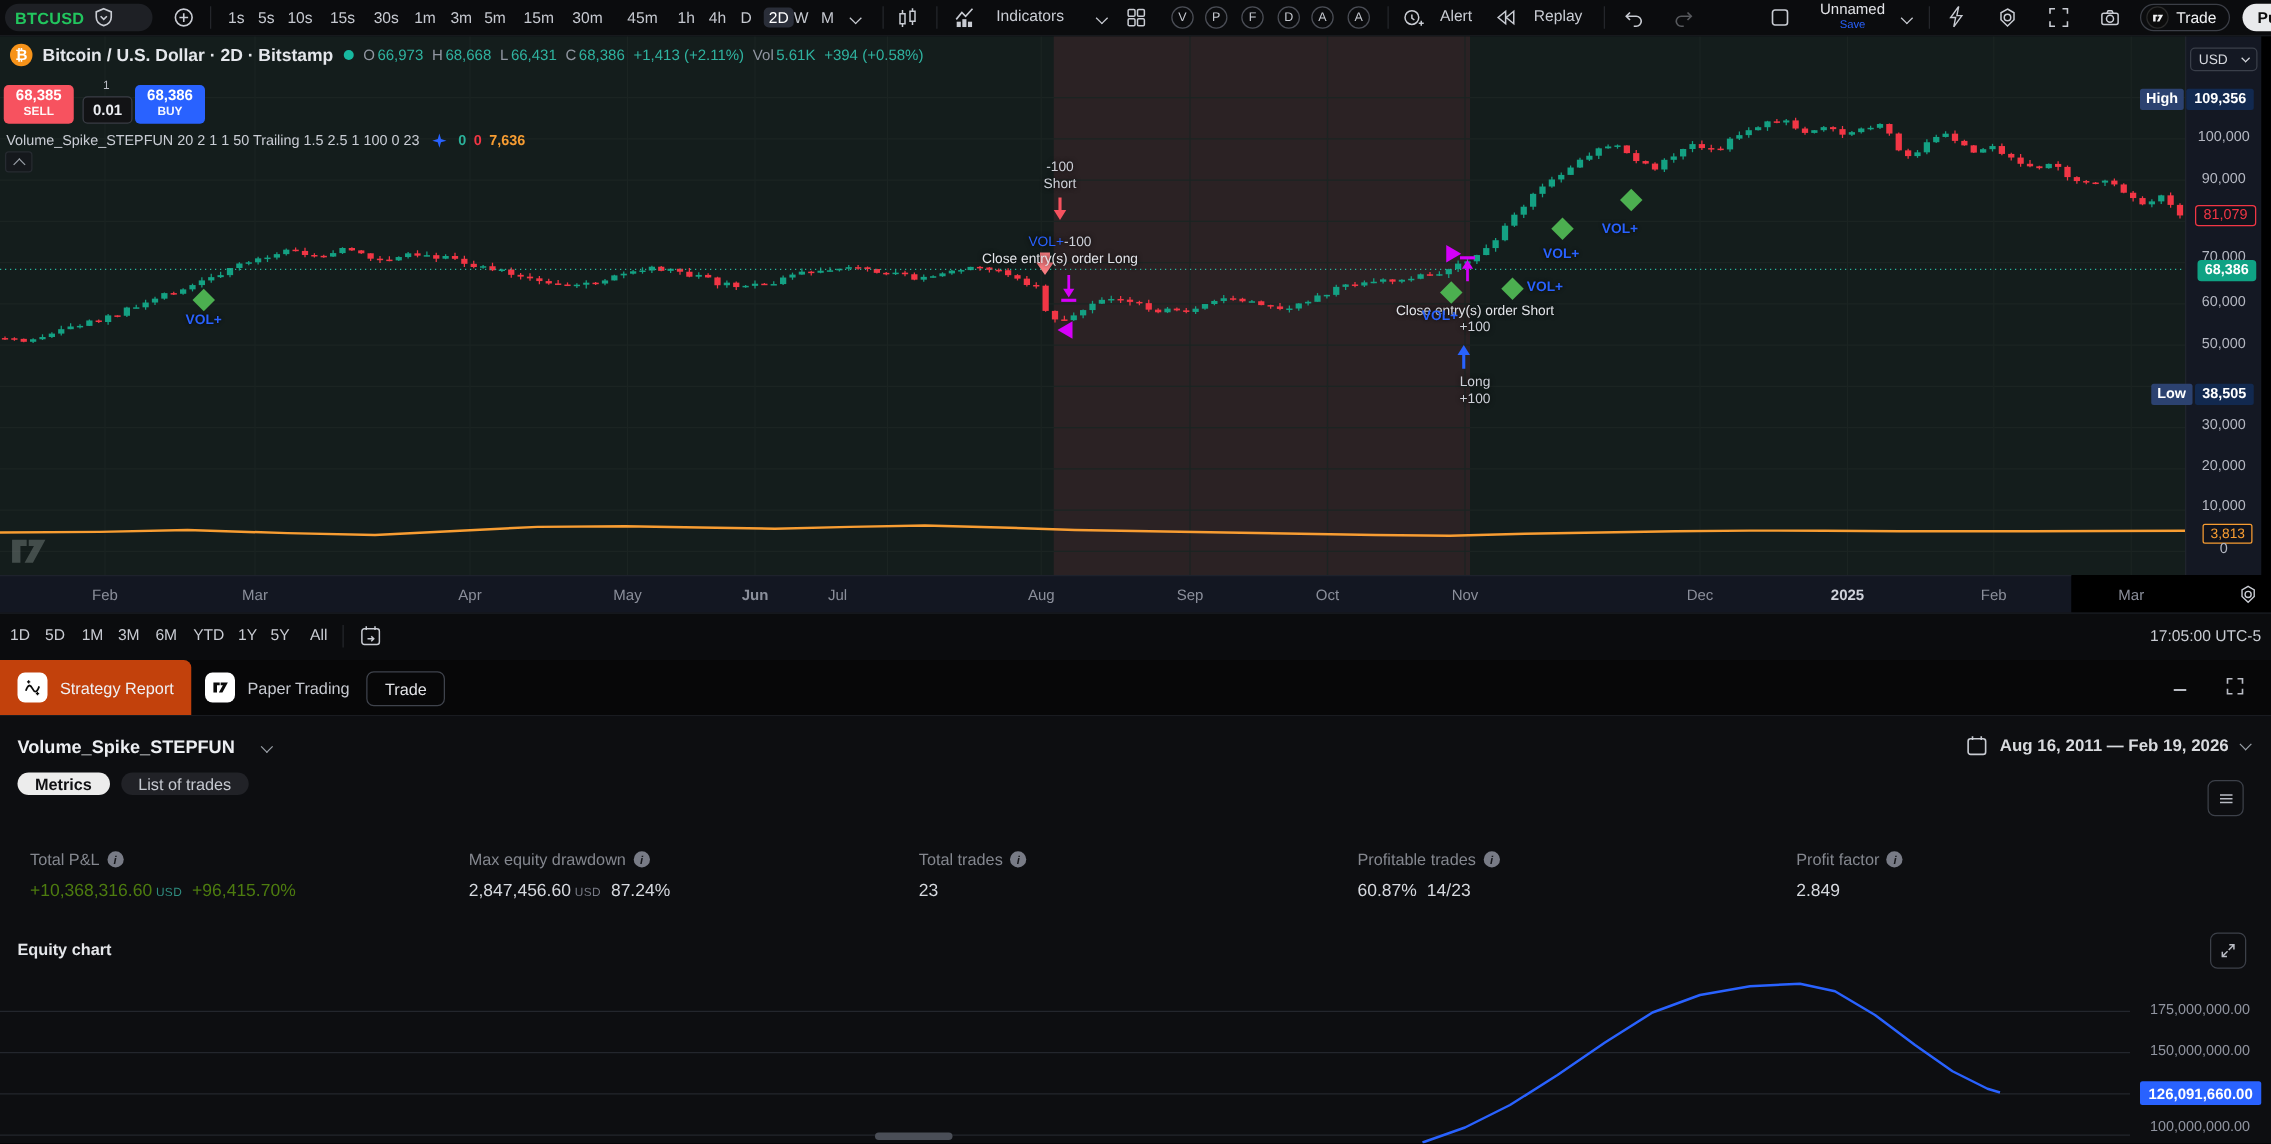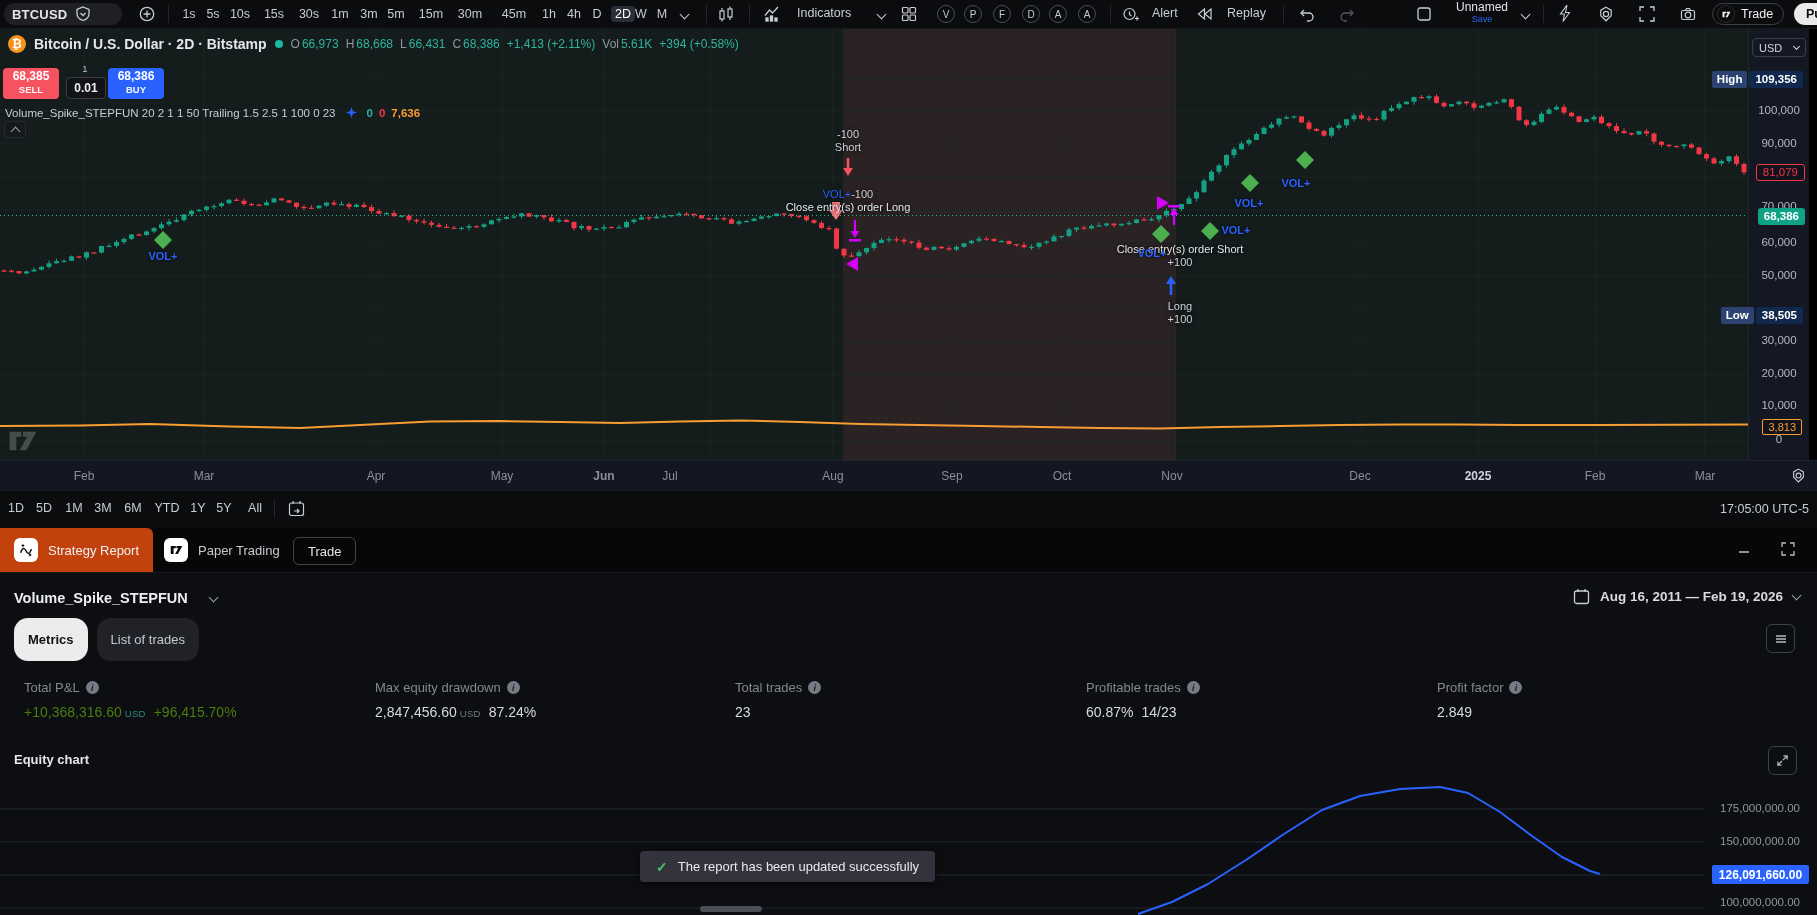--- a/index.html
+++ b/index.html
@@ -5,21 +5,21 @@
   html,body{margin:0;padding:0;background:#000;overflow:hidden}
   #app{position:relative;width:1817px;height:915px;background:#000;font-family:"Liberation Sans",sans-serif;
        -webkit-font-smoothing:antialiased;color:#d1d4dc;overflow:hidden}
   .abs{position:absolute}
   svg{display:block}
   
   #top-toolbar{position:absolute;left:0;top:0;width:1817px;height:28px;background:#0b0c0e;border-bottom:1px solid #17191d;z-index:50}
   .tb-sep{position:absolute;top:5px;width:1px;height:18px;background:#24262b}
   .sym-pill{position:absolute;left:4px;top:3px;height:22px;width:118px;background:#1e2025;border-radius:12px;
             display:flex;align-items:center;gap:8px;padding:0 8px;box-sizing:border-box}
-  .sym-pill b{font-size:13px;color:#e5e5e5;letter-spacing:.2px}
+  .sym-pill b{font-size:13px;color:#22c55e;letter-spacing:.2px}
   .icon{color:#c9ccd3}
   .tb-txt{position:absolute;top:6px;font-size:12.5px;color:#c9ccd3;white-space:nowrap}
   .iv{position:absolute;top:6px;transform:translateX(-50%);font-size:12.5px;color:#c6c9d0;padding:1px 4px;border-radius:4px;white-space:nowrap}
   .iv.active{background:#2a2e39;color:#fff}
   .circ{position:absolute;top:5px;width:18px;height:18px;border:1px solid #4a4d55;border-radius:50%;
         transform:translateX(-50%);display:flex;align-items:center;justify-content:center;font-size:10px;color:#c6c9d0;box-sizing:border-box}
   .chev{display:inline-block;width:6px;height:6px;border-right:1.5px solid currentColor;border-bottom:1.5px solid currentColor;
         transform:rotate(45deg);margin-bottom:2px}
   .unnamed{position:absolute;left:1446px;top:1px;width:72px;text-align:center;line-height:12px}
   .unnamed .nm{font-size:12px;color:#e2e3e7}
@@ -66,40 +66,40 @@
   .pa-range .val{background:#12294f;padding:1px 6px;border-radius:2px;line-height:15px}
   .pa-last{position:absolute;right:4px;background:#0fa284;color:#fff;font-size:11.5px;font-weight:700;border-radius:3px;padding:1px 6px;line-height:15px}
   .pa-alert{position:absolute;right:4px;border:1px solid #f23645;color:#f23645;background:rgba(17,20,28,.92);
             font-size:11.5px;border-radius:3px;padding:0 6px;line-height:15px}
   .pa-strat{position:absolute;right:7px;border:1px solid #f89d32;color:#f89d32;background:rgba(17,20,28,.92);
             font-size:11px;border-radius:2px;padding:0 5px;line-height:14px}
   #usd-pill{position:absolute;left:3px;top:10px;width:54px;height:19px;border:1px solid #3a3f4a;border-radius:4px;
             display:flex;align-items:center;justify-content:space-between;padding:0 6px;box-sizing:border-box;font-size:11px;color:#d5d7dd}
   #usd-pill .chev{width:4px;height:4px}
   
-  #time-axis{position:absolute;left:0;top:460px;width:1817px;height:30px;background:#131722;border-top:1px solid #1e222c;z-index:6}
+  #time-axis{position:absolute;left:0;top:460px;width:1657px;height:30px;background:#131722;border-top:1px solid #1e222c;z-index:6}
   .month{position:absolute;top:8px;transform:translateX(-50%);font-size:12px;color:#8b8f9b;white-space:nowrap}
   .month.year{color:#cfd2da;font-weight:600}
   #bottom-bar{position:absolute;left:0;top:490px;width:1817px;height:38px;background:#0b0c0e;border-top:1px solid #1a1d23;z-index:6}
   .rng{position:absolute;top:10px;transform:translateX(-50%);font-size:12.5px;color:#c9ccd3}
   #clock-lbl{position:absolute;right:8px;top:11px;font-size:12.5px;color:#c9ccd3}
   
   #panel{position:absolute;left:0;top:528px;width:1817px;height:387px;background:#0d0e11;z-index:7}
   #equity-svg{position:absolute;left:0;top:0;z-index:0}
   #tabs-row{position:absolute;left:0;top:0;width:1817px;height:44px;background:#070708;border-bottom:1px solid #191b20}
   .rpt-tab{position:absolute;top:0;height:44px;display:flex;align-items:center;gap:10px;padding:0 14px;box-sizing:border-box;font-size:13px;color:#c6c9d0}
   .rpt-tab.active{background:#c2410c;color:#f0f1f4;border-radius:0 6px 0 0}
   .wicon{width:24px;height:24px;background:#fff;border-radius:6px;display:flex;align-items:center;justify-content:center;color:#0b0b0b}
   #trade-btn{position:absolute;left:293px;top:9px;height:26px;padding:0 14px;border:1px solid #3f434c;border-radius:6px;
              display:flex;align-items:center;font-size:13px;color:#e3e4e8}
   .winctl{position:absolute;top:13px;color:#b9bcc4}
   #panel-title{position:absolute;left:14px;top:62px;display:flex;align-items:center;gap:22px;font-size:14.5px;font-weight:700;color:#eceef2}
   #date-range{position:absolute;right:17px;top:60px;display:flex;align-items:center;gap:10px;font-size:13.5px;font-weight:600;color:#d8dade}
   .pillrow{position:absolute;left:14px;top:90px;display:flex;gap:9px}
-  .pill{height:43px;border-radius:14px;display:flex;align-items:center;padding:0 14px;font-size:13px}
+  .pill{height:18px;border-radius:14px;display:flex;align-items:center;padding:0 14px;font-size:13px}
   .pill.on{background:#ececec;color:#101013;font-weight:600}
   .pill.off{background:#212227;color:#c6c9d0}
   .sq-btn{position:absolute;width:27px;height:27px;border-radius:6px;color:#b9bcc4;display:flex;align-items:center;justify-content:center}
   .metric{position:absolute;top:152px;white-space:nowrap}
   .metric .lb{display:flex;align-items:center;gap:6px;font-size:13px;color:#84878f}
   .info-i{width:13px;height:13px;border-radius:50%;background:#787b86;color:#15161a;font-size:9px;font-weight:700;
           display:inline-flex;align-items:center;justify-content:center;font-style:italic}
   .metric .vals{margin-top:9px;display:flex;align-items:baseline;gap:8px;font-size:14px}
   .metric .unit{font-size:9.5px;letter-spacing:.3px;margin-left:-5px}
   .metric.teal .main,.metric.teal .extra{color:#4d7c0f}.metric.teal .unit{color:#2f8d80}
@@ -1026,24 +1026,20 @@
         </svg>
     </span>
 
     <div id="eq-labels">
         <div class="eq-lbl" style="top: 274px;">175,000,000.00</div>
         <div class="eq-lbl" style="top: 307px;">150,000,000.00</div>
         <div class="eq-lbl" style="top: 368px;">100,000,000.00</div>
       </div>
     <div id="eq-badge" style="top: 337px;">126,091,660.00</div>
 
-    <div id="toast">
-      <span class="chk"></span>
-      <span>The report has been updated successfully</span>
-    </div>
     <div id="hscroll"></div>
   </div>
 
   <div class="abs" style="left:8px;top:430px;z-index:2;opacity:.55;color:#6b7573">
     <svg width="30" height="22" viewBox="0 0 18 13" fill="currentColor">
         <path d="M1 1h7v3H5v8H1z"></path>
         <path d="M9 1h8l-6 11H7l4.5-8H9z"></path>
       </svg>
   </div>
 </div>

